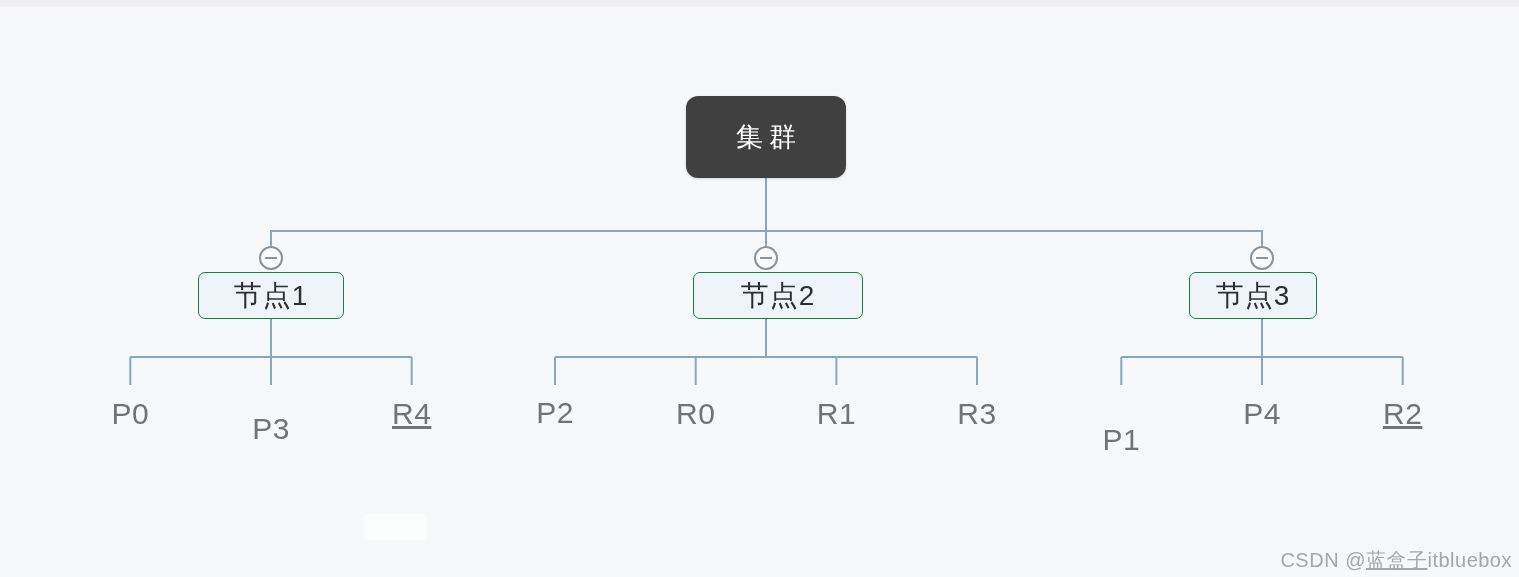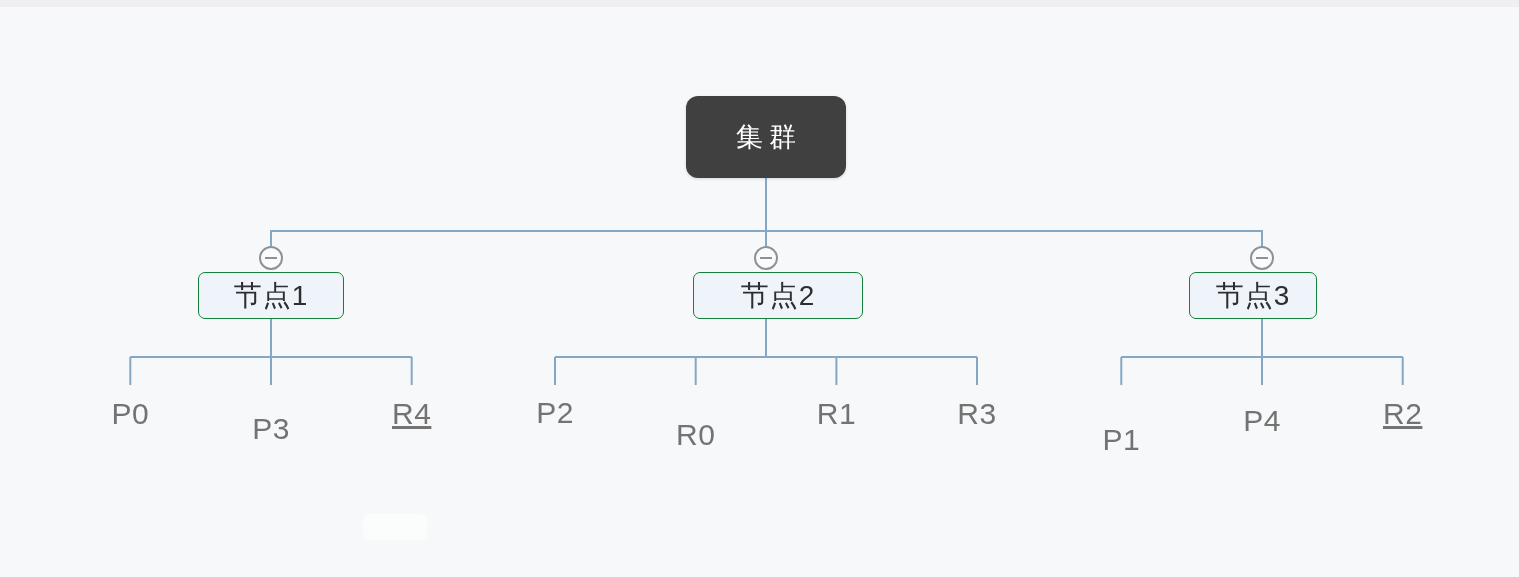--- a/index.html
+++ b/index.html
@@ -59,27 +59,28 @@
       </div>
       <div class="branch-node" style="left: 198px; top: 272px; width: 146px; height: 47px;">节点1</div>
       <div class="leaf" style="left: 130.3px; top: 397px;">P0</div>
       <div class="leaf" style="left: 271px; top: 397px; margin-top: 15px;">P3</div>
       <div class="leaf" style="left: 411.7px; top: 397px; text-decoration: underline;">R4</div>
       <div class="collapse" style="left: 754px; top: 246px;">
         <span class="minus"></span>
       </div>
       <div class="branch-node" style="left: 693px; top: 272px; width: 170px; height: 47px;">节点2</div>
       <div class="leaf" style="left: 555px; top: 396px;">P2</div>
-      <div class="leaf" style="left: 695.7px; top: 418px;">R0</div>
+      <div class="leaf" style="left: 695.7px; top: 397px;">R0</div>
       <div class="leaf" style="left: 836.4px; top: 397px;">R1</div>
       <div class="leaf" style="left: 977px; top: 397px;">R3</div>
       <div class="collapse" style="left: 1250px; top: 246px;">
         <span class="minus"></span>
       </div>
       <div class="branch-node" style="left: 1189px; top: 272px; width: 128px; height: 47px;">节点3</div>
       <div class="leaf" style="left: 1121.3px; top: 397px; margin-top: 26px;">P1</div>
-      <div class="leaf" style="left: 1262px; top: 397px; margin-top: 7px;">P4</div>
+      <div class="leaf" style="left: 1262px; top: 397px;">P4</div>
       <div class="leaf" style="left: 1402.7px; top: 397px; text-decoration: underline;">R2</div>
     </div>
 
   <div class="ghost"></div>
 
+  <div class="watermark"><span>CSDN @</span><span class="wm-user">蓝盒子</span><span>itbluebox</span></div>
 </div>
 
 </body></html>

